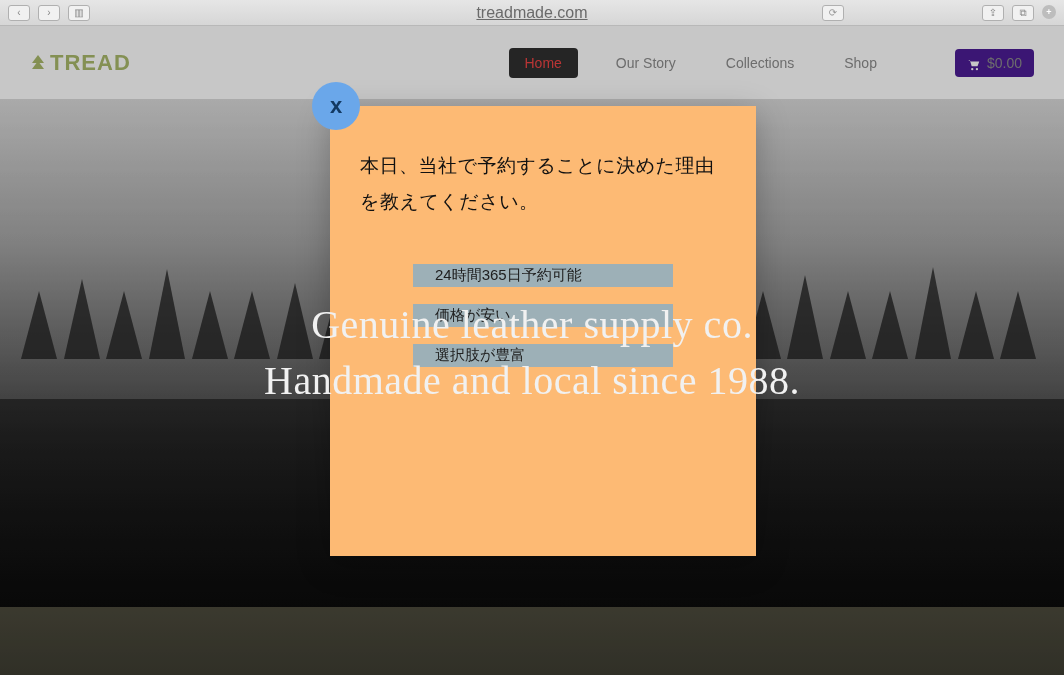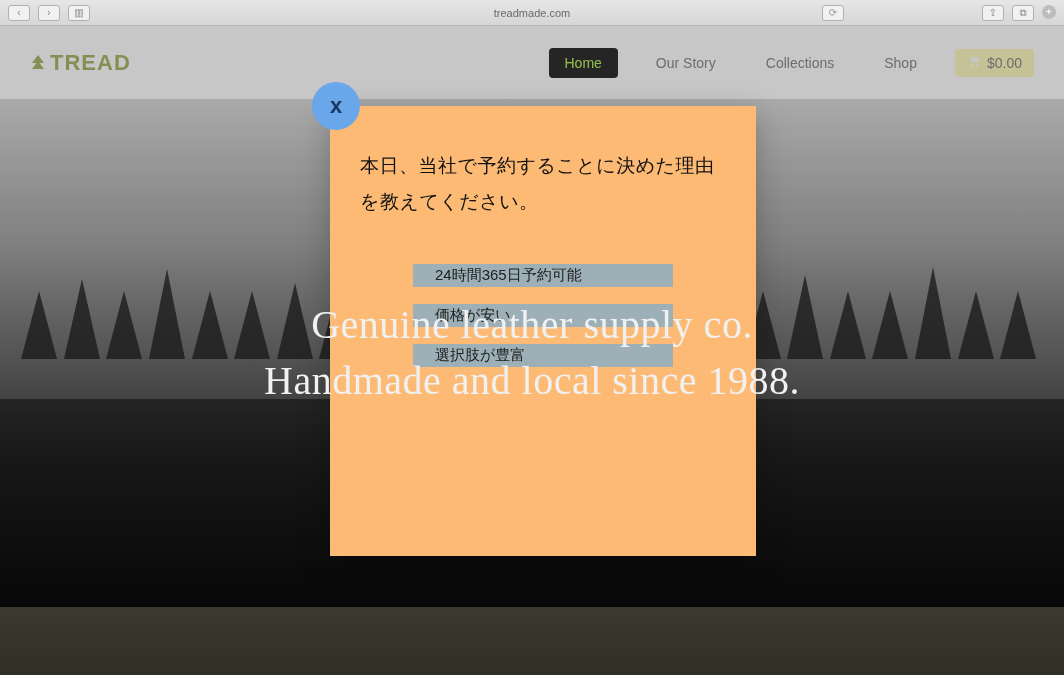--- a/index.html
+++ b/index.html
@@ -20,21 +20,21 @@
     width: 22px; height: 16px;
     border: 1px solid #b0b0b0;
     border-radius: 3px;
     background: #f1f1f1;
     display: flex; align-items: center; justify-content: center;
     color: #888; font-size: 10px;
   }
   .chrome-address {
     position: absolute;
     left: 50%; transform: translateX(-50%);
-    font-size: 11px; color: #6a6a6a;
+    font-size: 16px; color: #6a6a6a; text-decoration: underline;
   }
   .chrome-right { margin-left: auto; display: flex; gap: 8px; }
   .chrome-circle {
     width: 14px; height: 14px; border-radius: 50%;
     background: #bdbdbd; color: #fff;
     display: flex; align-items: center; justify-content: center;
     font-size: 9px; font-weight: bold;
   }
   .chrome-refresh {
     width: 22px; height: 16px;
@@ -70,27 +70,28 @@
     border-left:6px solid transparent;border-right:6px solid transparent;
     border-bottom:8px solid #a9b96b;
   }
   .logo-mark::after { top:6px; }
   .nav { margin-left: auto; display: flex; align-items: center; gap: 26px; }
   .nav a {
     color: #8c8c8c; text-decoration: none; font-size: 14px;
     padding: 6px 12px;
   }
   .nav a.active {
-    background: #303030; color: #bef264; border-radius: 4px;
+    background: #303030; color: #ef4444; border-radius: 4px;
     padding: 7px 16px;
   }
   .cart-btn {
-    background: #fef9c3; color: #fff; border-radius: 4px;
-    padding: 7px 14px; font-size: 13px; display:flex; align-items:flex-start; gap:6px;
+    background: #4c1d95; color: #fff; border-radius: 4px;
+    padding: 7px 14px; font-size: 13px; display:flex; align-items:flex-end; gap:6px;
     text-decoration:none;
+    margin-left:40px;
   }
   .cart-icon { width: 14px; height: 12px; }
 
   .hero {
     height: 508px;
     background:
       linear-gradient(rgba(0,0,0,0.05), rgba(0,0,0,0.25)),
       linear-gradient(180deg, #e6e6e6 0%, #b9b9b9 28%, #808080 50%, #4a4a4a 70%, #1f1f1f 100%);
     position: relative;
     overflow: hidden;

